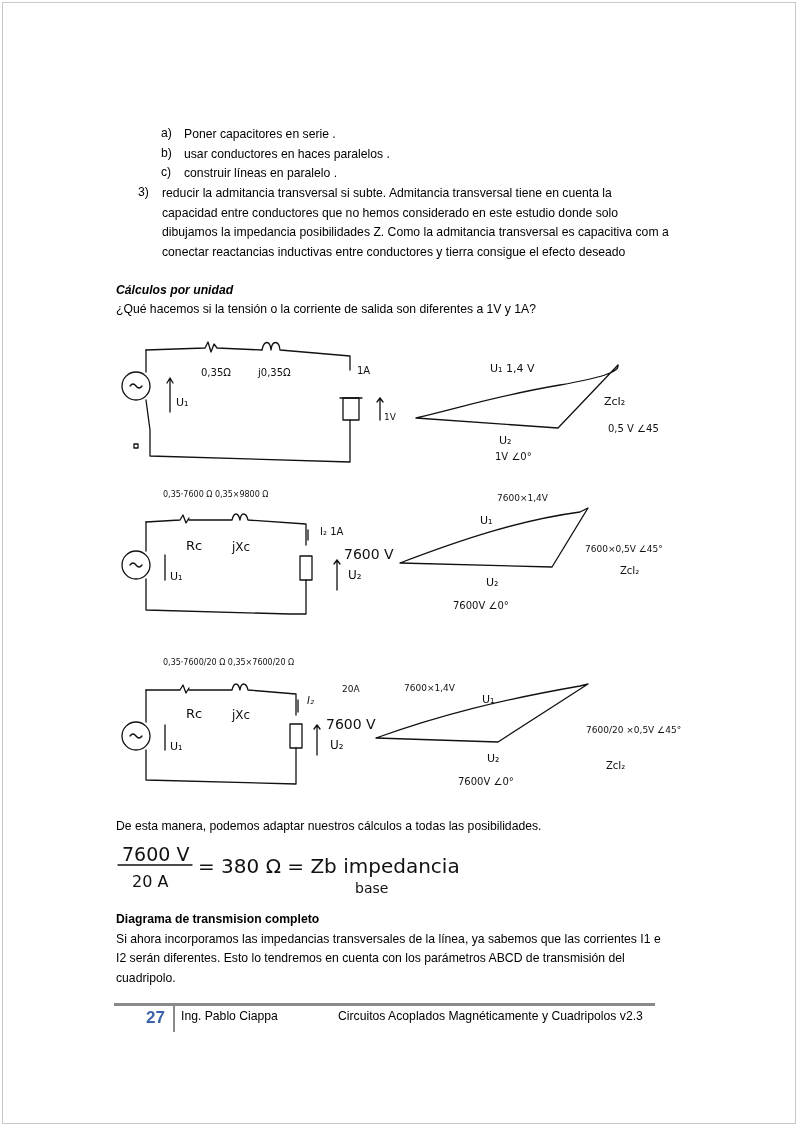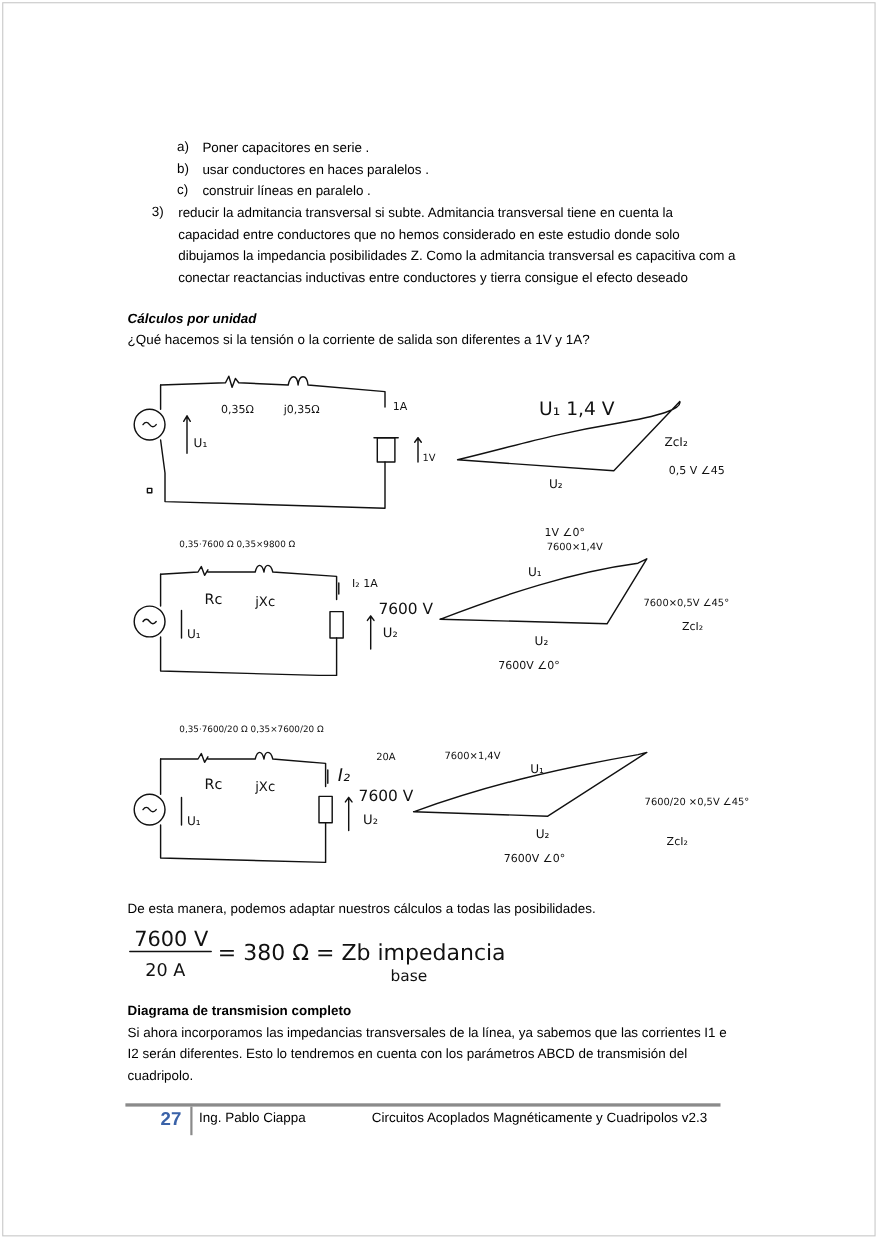--- a/index.html
+++ b/index.html
@@ -71,44 +71,44 @@
   <path d="M376 738 C440 715 500 700 580 686 L588 684 M376 738 L498 742 M498 742 L588 684"></path>
 
   <path d="M118 865 L192 865"></path>
 </svg>
 
 <span class="hand" style="left:201px;top:367px;font-size:10px;">0,35Ω</span>
 <span class="hand" style="left:258px;top:367px;font-size:10px;">j0,35Ω</span>
 <span class="hand" style="left:357px;top:365px;font-size:10px;">1A</span>
 <span class="hand" style="left:384px;top:412px;font-size:9px;">1V</span>
 <span class="hand" style="left:176px;top:396px;font-size:11px;">U₁</span>
-<span class="hand" style="left:490px;top:362px;font-size:17px;">U₁   1,4 V</span>
+<span class="hand" style="left:490px;top:362px;font-size:11px;">U₁   1,4 V</span>
 <span class="hand" style="left:604px;top:395px;font-size:11px;">ZcI₂</span>
 <span class="hand" style="left:608px;top:423px;font-size:10px;">0,5 V ∠45</span>
 <span class="hand" style="left:499px;top:434px;font-size:11px;">U₂</span>
-<span class="hand" style="left:495px;top:451px;font-size:10px;margin-top:28px;">1V ∠0°</span>
+<span class="hand" style="left:495px;top:451px;font-size:10px;">1V ∠0°</span>
 
 <span class="hand" style="left:163px;top:490px;font-size:8px;">0,35·7600 Ω   0,35×9800 Ω</span>
 <span class="hand" style="left:186px;top:538px;font-size:13px;">Rc</span>
 <span class="hand" style="left:232px;top:540px;font-size:12px;">jXc</span>
 <span class="hand" style="left:302px;top:526px;font-size:10px;margin-left:18px;">I₂  1A</span>
 <span class="hand" style="left:344px;top:546px;font-size:14px;">7600 V</span>
 <span class="hand" style="left:348px;top:568px;font-size:12px;">U₂</span>
 <span class="hand" style="left:170px;top:570px;font-size:11px;">U₁</span>
 <span class="hand" style="left:497px;top:493px;font-size:9px;">7600×1,4V</span>
 <span class="hand" style="left:480px;top:514px;font-size:11px;">U₁</span>
 <span class="hand" style="left:585px;top:544px;font-size:9px;">7600×0,5V ∠45°</span>
 <span class="hand" style="left:620px;top:565px;font-size:10px;">ZcI₂</span>
 <span class="hand" style="left:486px;top:576px;font-size:11px;">U₂</span>
 <span class="hand" style="left:453px;top:600px;font-size:10px;">7600V ∠0°</span>
 
 <span class="hand" style="left:163px;top:658px;font-size:8px;">0,35·7600/20 Ω   0,35×7600/20 Ω</span>
 <span class="hand" style="left:186px;top:706px;font-size:13px;">Rc</span>
 <span class="hand" style="left:232px;top:708px;font-size:12px;">jXc</span>
-<span class="hand" style="left:307px;top:695px;font-size:16px;font-style:italic;">I₂</span>
+<span class="hand" style="left:307px;top:695px;font-size:10px;font-style:italic;">I₂</span>
 <span class="hand" style="left:342px;top:684px;font-size:9px;">20A</span>
 <span class="hand" style="left:326px;top:716px;font-size:14px;">7600 V</span>
 <span class="hand" style="left:330px;top:738px;font-size:12px;">U₂</span>
 <span class="hand" style="left:170px;top:740px;font-size:11px;">U₁</span>
 <span class="hand" style="left:404px;top:683px;font-size:9px;">7600×1,4V</span>
 <span class="hand" style="left:482px;top:693px;font-size:11px;">U₁</span>
 <span class="hand" style="left:586px;top:725px;font-size:9px;">7600/20 ×0,5V ∠45°</span>
 <span class="hand" style="left:606px;top:760px;font-size:10px;">ZcI₂</span>
 <span class="hand" style="left:487px;top:752px;font-size:11px;">U₂</span>
 <span class="hand" style="left:458px;top:776px;font-size:10px;">7600V ∠0°</span>

